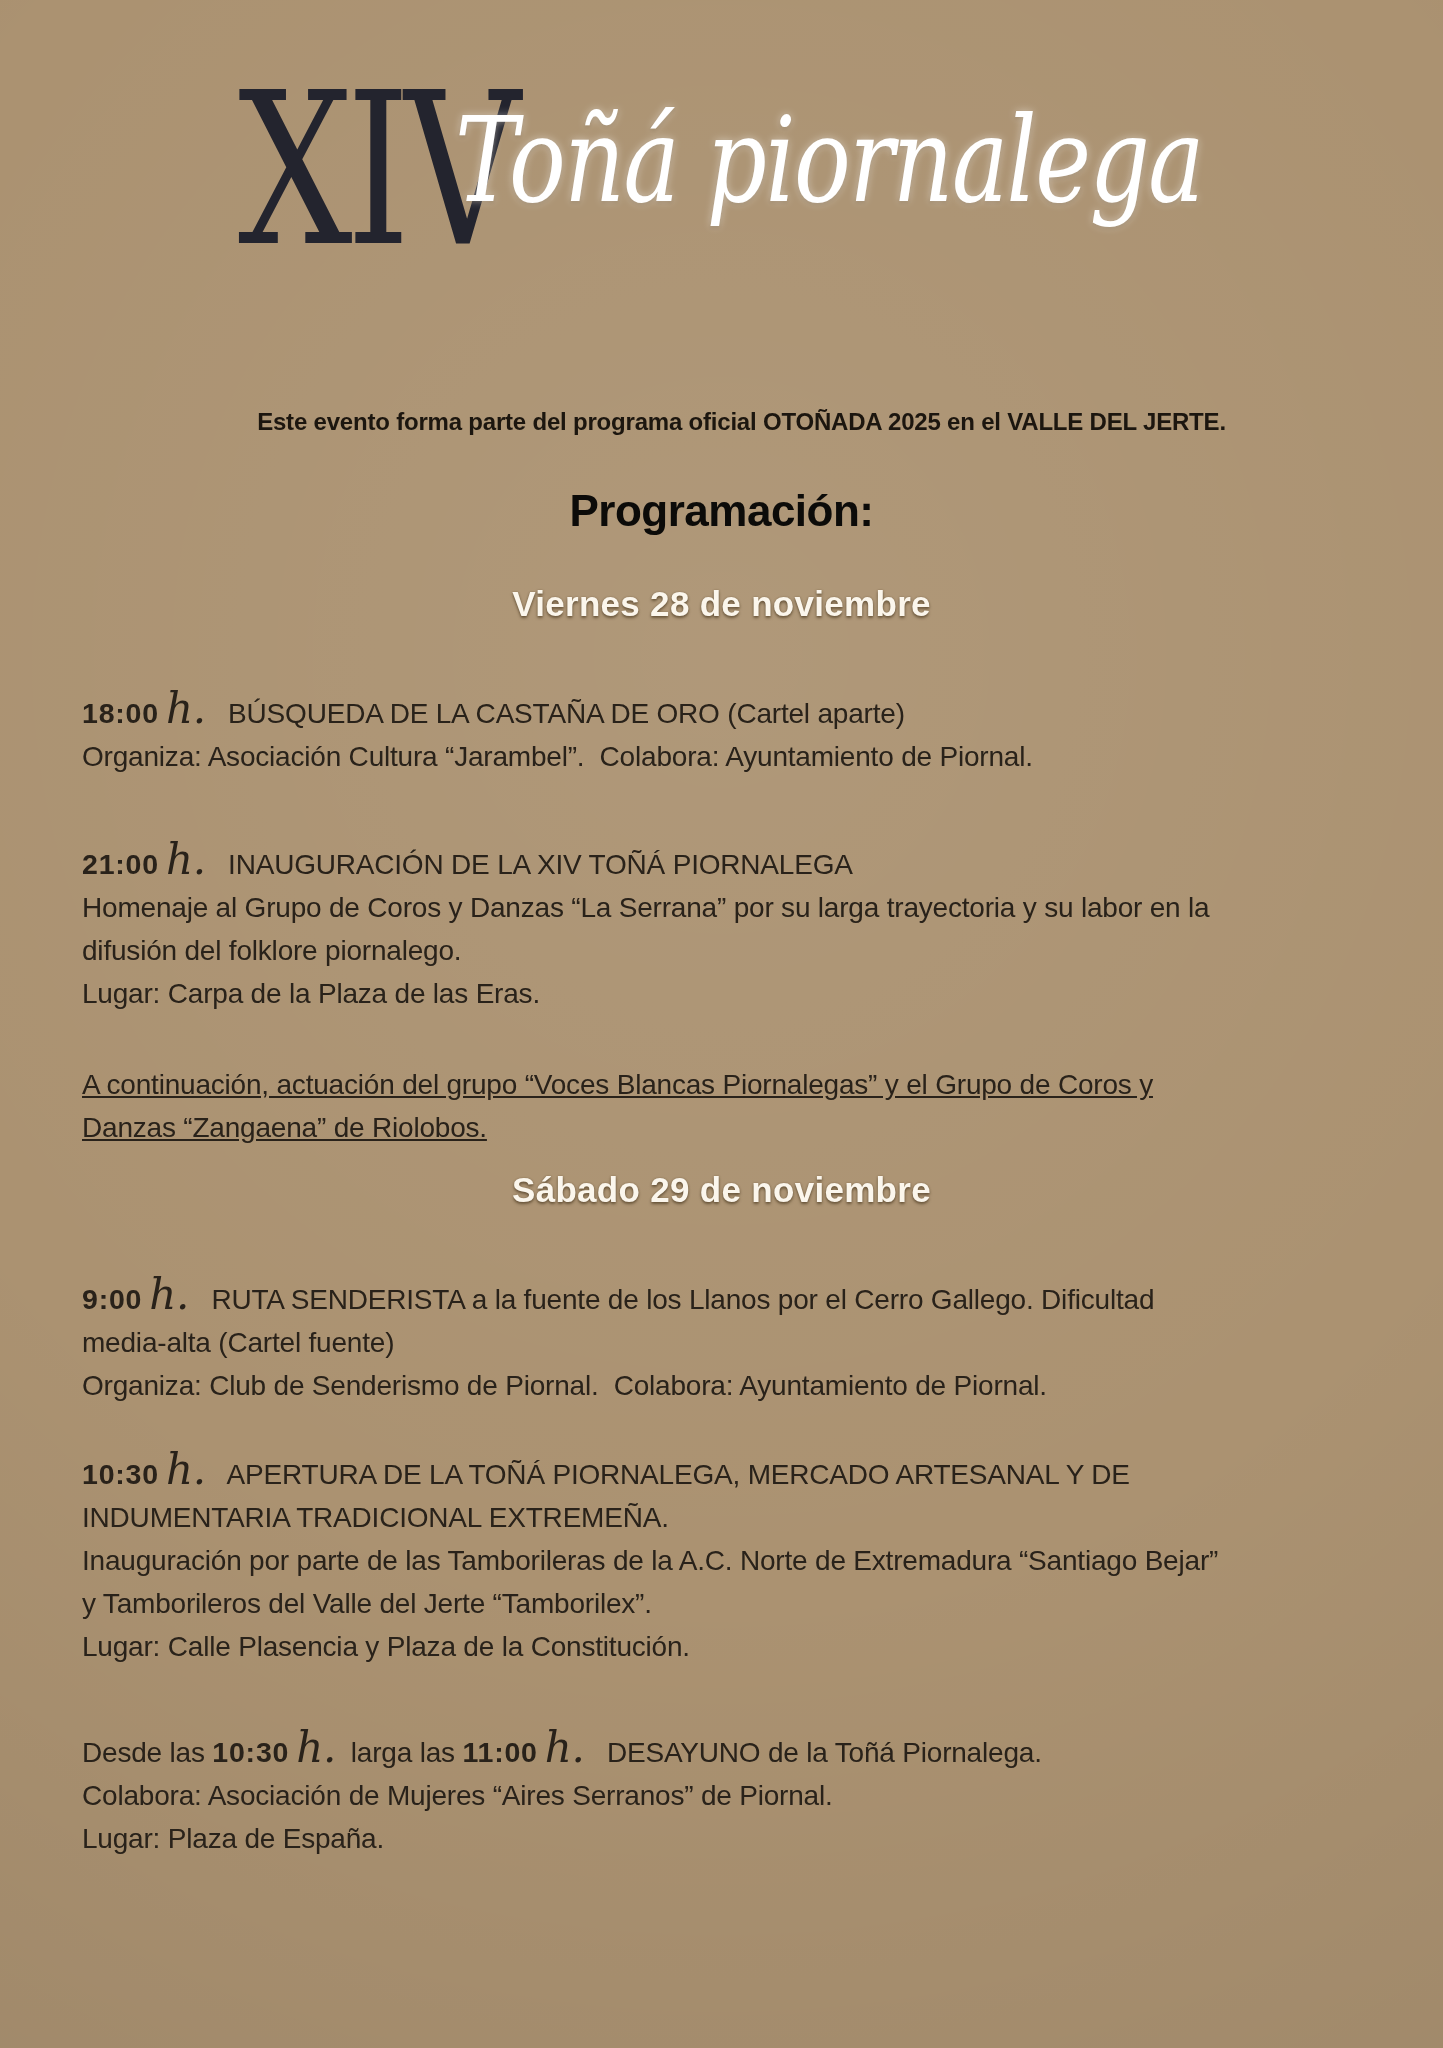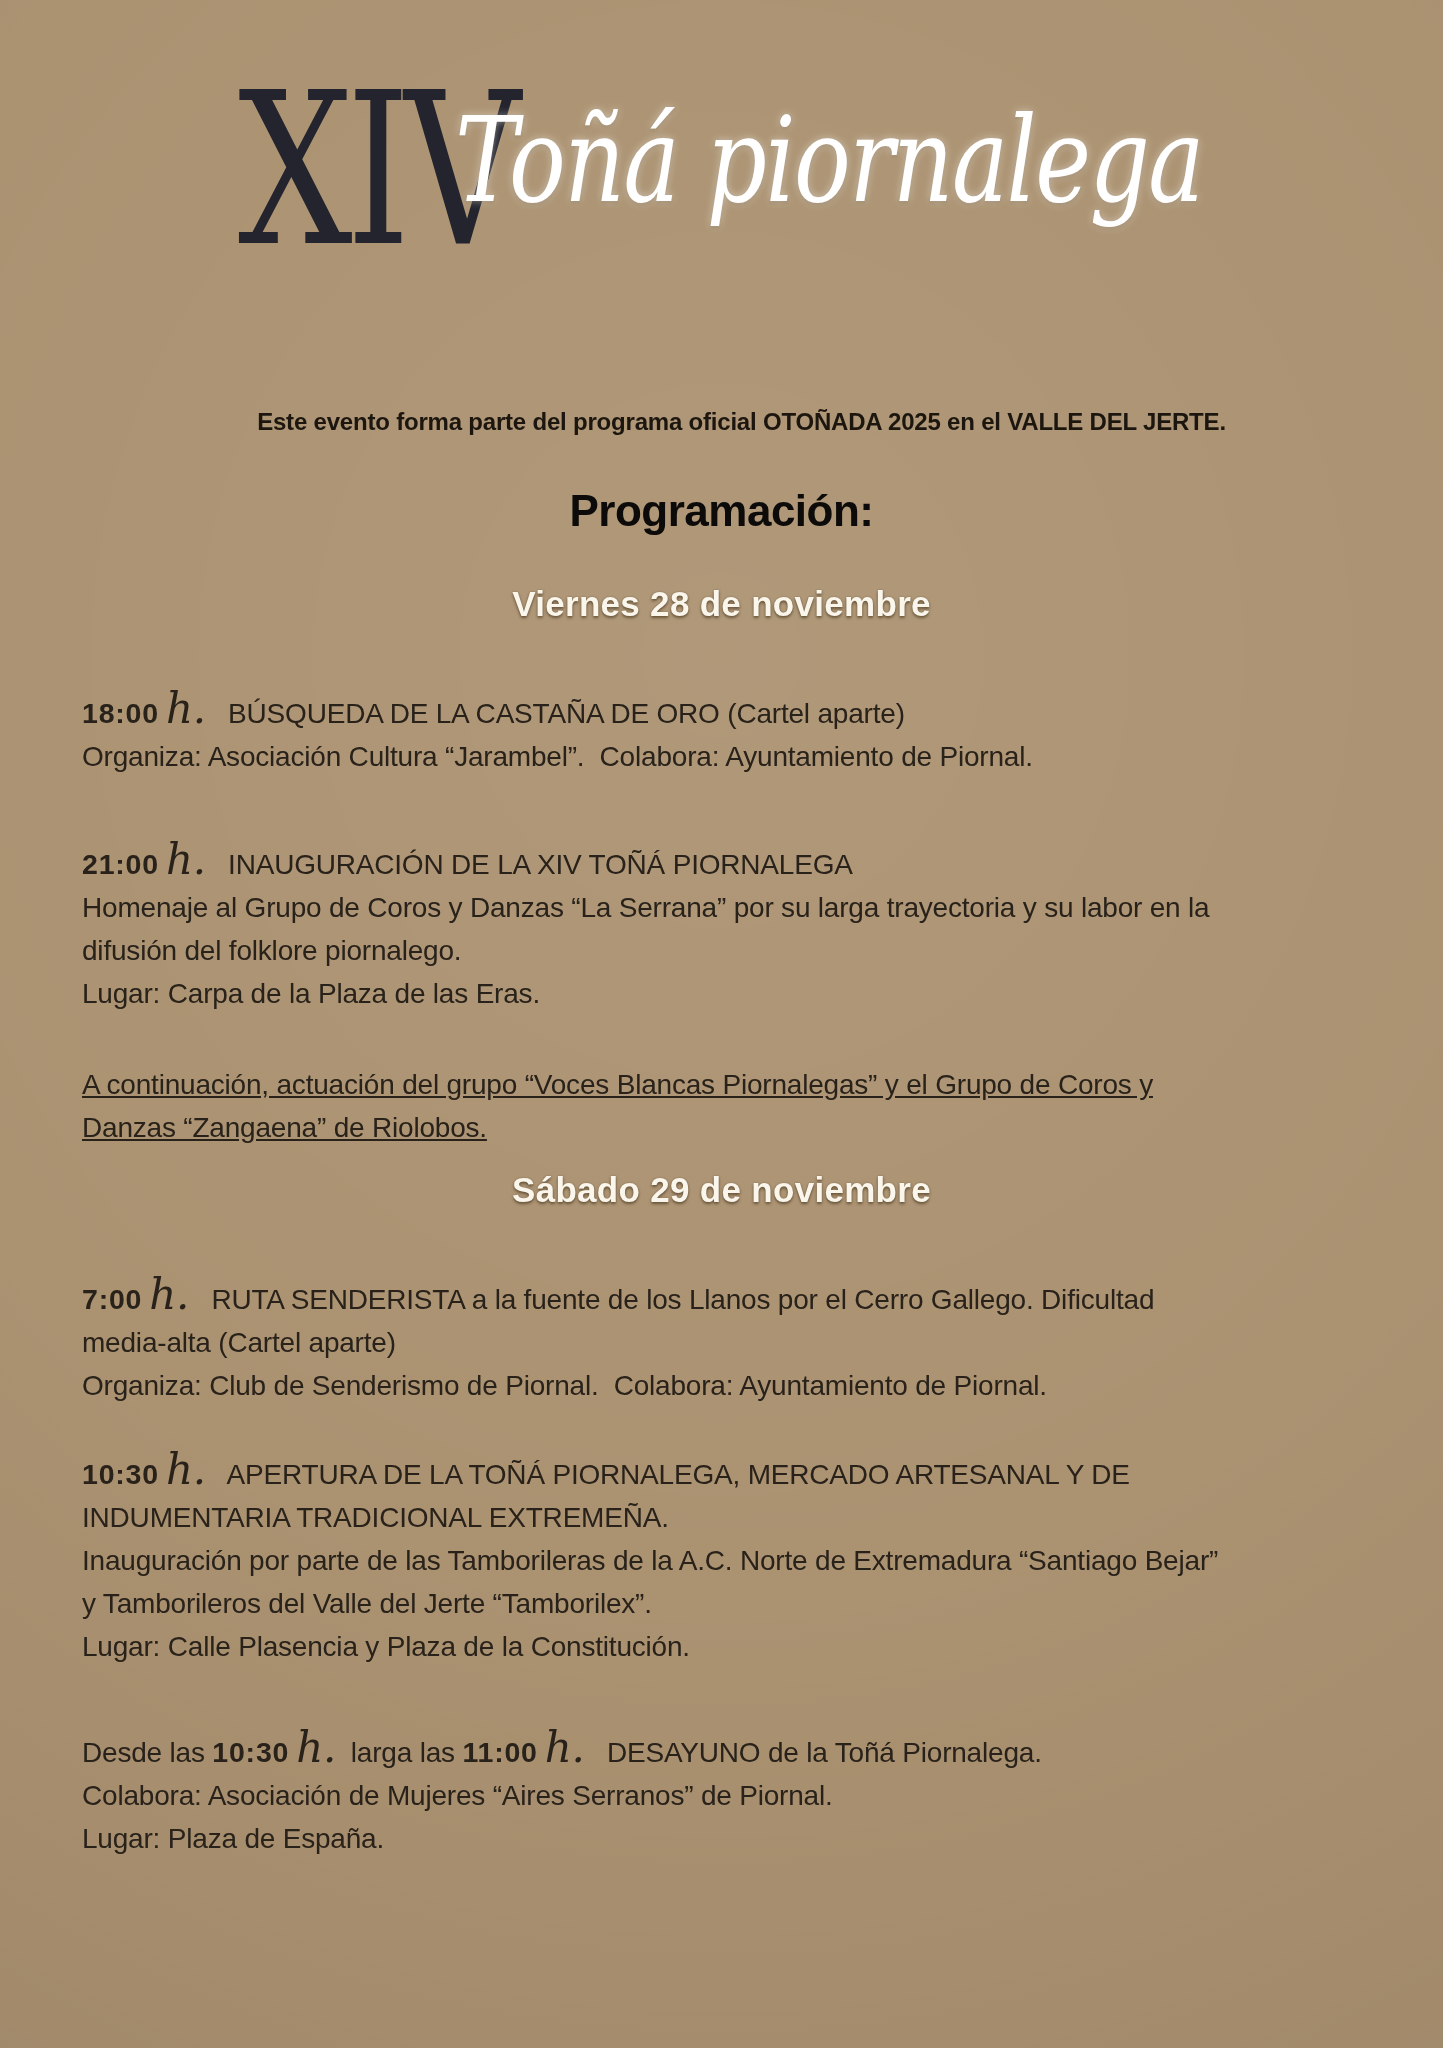--- a/index.html
+++ b/index.html
@@ -89,22 +89,22 @@
         <div class="line"><span class="run plain">Homenaje al Grupo de Coros y Danzas “La Serrana” por su larga trayectoria y su labor en la</span></div>
         <div class="line"><span class="run plain">difusión del folklore piornalego.</span></div>
         <div class="line"><span class="run plain">Lugar: Carpa de la Plaza de las Eras.</span></div>
       </div>
       <div class="block b-0-2">
         <div class="line"><span class="run plain">A continuación, actuación del grupo “Voces Blancas Piornalegas” y el Grupo de Coros y</span></div>
         <div class="line"><span class="run plain">Danzas “Zangaena” de Riolobos.</span></div>
       </div>
       <h2 class="day-header day-1">Sábado 29 de noviembre</h2>
       <div class="block b-1-0">
-        <div class="line"><span class="run time">7:00</span><span class="run script">h.</span><span class="run plain">  RUTA SENDERISTA a la fuente de los Llanos por el Cerro Gallego. Dificultad</span></div>
-        <div class="line"><span class="run plain">media-alta (Cartel aparte)</span></div>
+        <div class="line"><span class="run time">9:00</span><span class="run script">h.</span><span class="run plain">  RUTA SENDERISTA a la fuente de los Llanos por el Cerro Gallego. Dificultad</span></div>
+        <div class="line"><span class="run plain">media-alta (Cartel fuente)</span></div>
         <div class="line"><span class="run plain">Organiza: Club de Senderismo de Piornal.  Colabora: Ayuntamiento de Piornal.</span></div>
       </div>
       <div class="block b-1-1">
         <div class="line"><span class="run time">10:30</span><span class="run script">h.</span><span class="run plain">  APERTURA DE LA TOÑÁ PIORNALEGA, MERCADO ARTESANAL Y DE</span></div>
         <div class="line"><span class="run plain">INDUMENTARIA TRADICIONAL EXTREMEÑA.</span></div>
         <div class="line"><span class="run plain">Inauguración por parte de las Tamborileras de la A.C. Norte de Extremadura “Santiago Bejar”</span></div>
         <div class="line"><span class="run plain">y Tamborileros del Valle del Jerte “Tamborilex”.</span></div>
         <div class="line"><span class="run plain">Lugar: Calle Plasencia y Plaza de la Constitución.</span></div>
       </div>
       <div class="block b-1-2">

